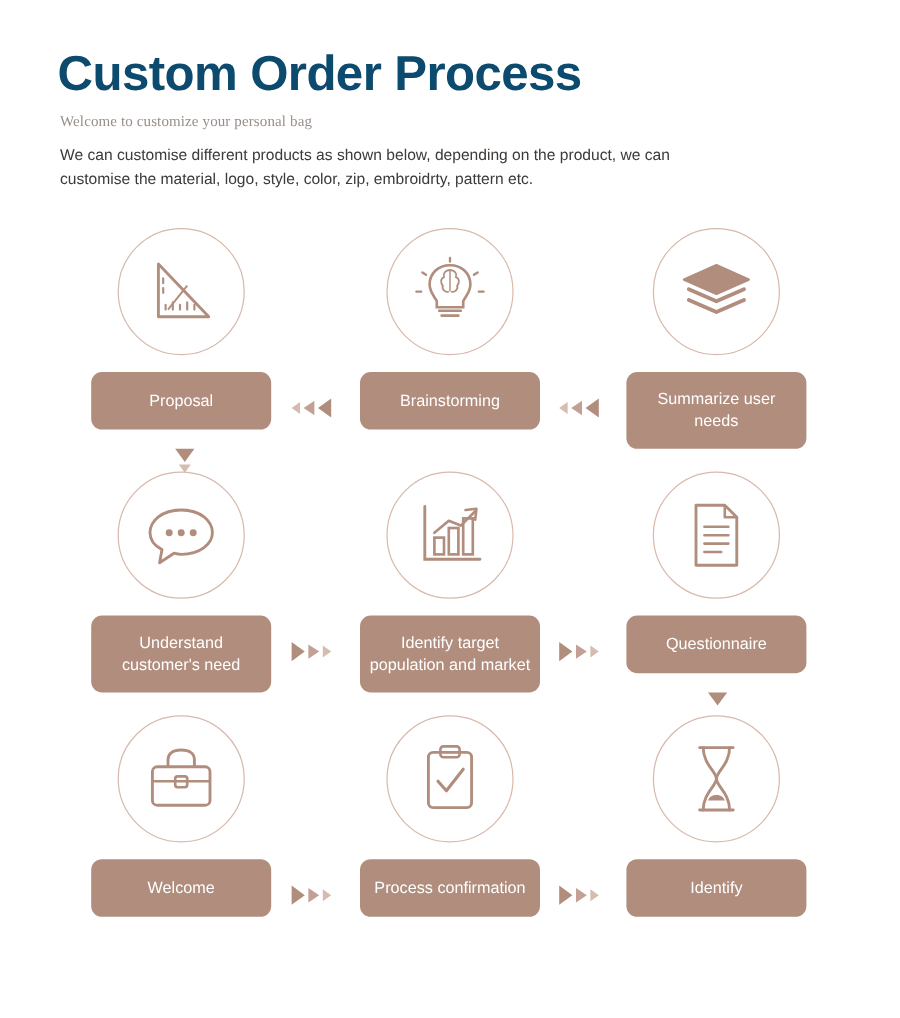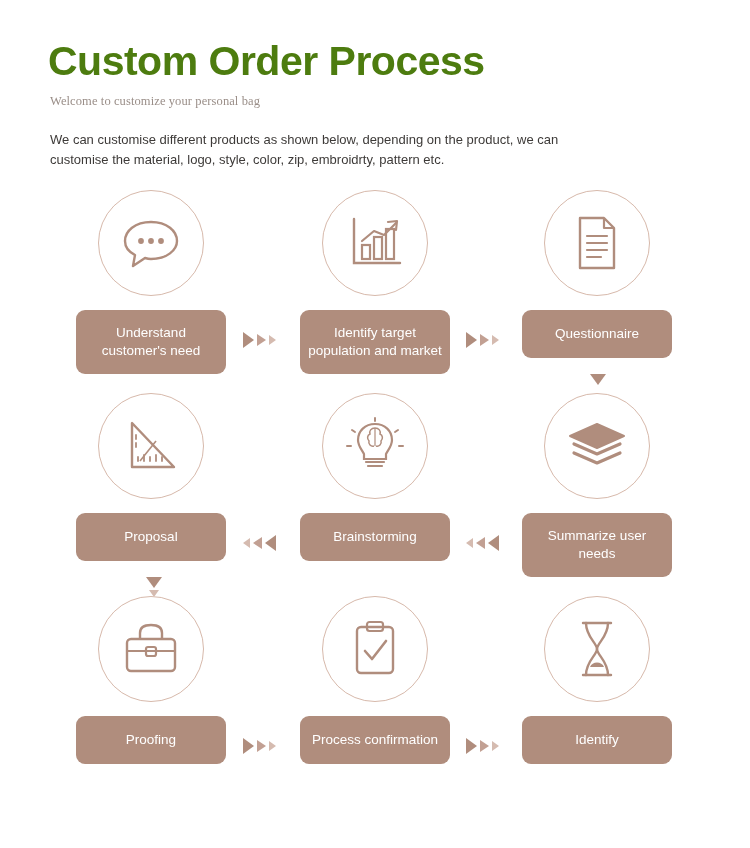--- a/index.html
+++ b/index.html
@@ -27,36 +27,36 @@
   .header {
     position: absolute;
     left: 48px;
     top: 38px;
     width: 660px;
   }
   .title {
     font-size: 41px;
     font-weight: bold;
     letter-spacing: -0.5px;
-    color: #4d7c0f;
+    color: #0c4a6e;
     margin: 0;
     line-height: 1.15;
   }
   .subtitle {
     font-size: 12.5px;
     color: #9a8e88;
     margin: 9px 0 0 2px;
     letter-spacing: 0.1px;
     font-family: Liberation Serif, serif;
   }
   .intro {
     font-size: 13px;
     color: #3d3a38;
     line-height: 1.55;
-    margin: 21px 0 0 2px;
+    margin: 10px 0 0 2px;
     max-width: 540px;
   }
 
   
   .grid {
     position: absolute;
     left: 0;
     top: 190px;
     width: 750px;
   }
@@ -164,20 +164,82 @@
     <div class="intro">We can customise different products as shown below, depending on the product, we can customise the material, logo, style, color, zip, embroidrty, pattern etc.</div>
   </div>
 
   <div class="grid">
 
     <div class="row">
 
       <div class="cell c0">
         <div class="circle">
           <span>
+            <svg width="58" height="58" viewBox="0 0 58 58">
+              <path d="M10 6 L10 50 L52 50 Z" fill="none" stroke="#b08d7d" stroke-width="2.4" stroke-linejoin="round"></path>
+              <path d="M16 40 L16 44 M22 38 L22 44 M28 40 L28 44 M34 38 L34 44 M40 40 L40 44" stroke="#b08d7d" stroke-width="1.8" stroke-linecap="round"></path>
+              <path d="M14 18 L14 22 M14 26 L14 30" stroke="#b08d7d" stroke-width="1.8" stroke-linecap="round"></path>
+              <path d="M18 44 L34 24" stroke="#b08d7d" stroke-width="1.6"></path>
+            </svg>
+          </span>
+        </div>
+        <div class="label">Proposal</div>
+      </div>
+
+      <div class="arrow-h a1">
+        <span class="tri-l s"></span>
+        <span class="tri-l m"></span>
+        <span class="tri-l"></span>
+      </div>
+
+      <div class="cell c1">
+        <div class="circle">
+          <span>
+            <svg width="62" height="60" viewBox="0 0 62 60">
+              <path d="M31 8 C21 8 14 15 14 24 C14 30 18 34 20 38 L20 43 L42 43 L42 38 C44 34 48 30 48 24 C48 15 41 8 31 8 Z" fill="none" stroke="#b08d7d" stroke-width="2.2"></path>
+              <path d="M22 46 H40 M24 50 H38" stroke="#b08d7d" stroke-width="2.2" stroke-linecap="round"></path>
+              <path d="M31 12 C27 12 25 15 26 18 C23 19 23 23 25 25 C24 28 27 31 30 30 M31 12 C35 12 37 15 36 18 C39 19 39 23 37 25 C38 28 35 31 32 30" fill="none" stroke="#b08d7d" stroke-width="1.5"></path>
+              <path d="M31 12 L31 30" stroke="#b08d7d" stroke-width="1.2"></path>
+              <path d="M31 2 L31 5 M8 14 L11 16 M54 14 L51 16 M3 30 L7 30 M59 30 L55 30" stroke="#b08d7d" stroke-width="2" stroke-linecap="round"></path>
+            </svg>
+          </span>
+        </div>
+        <div class="label">Brainstorming</div>
+      </div>
+
+      <div class="arrow-h a2">
+        <span class="tri-l s"></span>
+        <span class="tri-l m"></span>
+        <span class="tri-l"></span>
+      </div>
+
+      <div class="cell c2">
+        <div class="circle">
+          <span>
+            <svg width="62" height="52" viewBox="0 0 62 52">
+              <path d="M31 4 L58 16 L31 28 L4 16 Z" fill="#b08d7d" stroke="#b08d7d" stroke-width="2" stroke-linejoin="round"></path>
+              <path d="M8 24 L31 34 L54 24" fill="none" stroke="#b08d7d" stroke-width="3.2" stroke-linejoin="round" stroke-linecap="round"></path>
+              <path d="M8 33 L31 43 L54 33" fill="none" stroke="#b08d7d" stroke-width="3.2" stroke-linejoin="round" stroke-linecap="round"></path>
+            </svg>
+          </span>
+        </div>
+        <div class="label tall">Summarize user needs</div>
+      </div>
+
+      <div class="arrow-v down-left">
+        <span class="tri-d"></span>
+        <span class="tri-d s"></span>
+      </div>
+    </div>
+
+    <div class="row">
+
+      <div class="cell c0">
+        <div class="circle">
+          <span>
             <svg width="60" height="54" viewBox="0 0 60 54">
               <path d="M30 6 C14 6 4 15 4 25 C4 31 8 36 14 39 L12 50 L24 42 C26 42.6 28 43 30 43 C46 43 56 34 56 25 C56 15 46 6 30 6 Z" fill="none" stroke="#b08d7d" stroke-width="2.4" stroke-linejoin="round"></path>
               <circle cx="20" cy="25" r="2.9" fill="#b08d7d"></circle>
               <circle cx="30" cy="25" r="2.9" fill="#b08d7d"></circle>
               <circle cx="40" cy="25" r="2.9" fill="#b08d7d"></circle>
             </svg>
           </span>
         </div>
         <div class="label tall">Understand customer's need</div>
       </div>
@@ -226,91 +288,29 @@
       <div class="arrow-v down-right">
         <span class="tri-d"></span>
       </div>
     </div>
 
     <div class="row">
 
       <div class="cell c0">
         <div class="circle">
           <span>
-            <svg width="58" height="58" viewBox="0 0 58 58">
-              <path d="M10 6 L10 50 L52 50 Z" fill="none" stroke="#b08d7d" stroke-width="2.4" stroke-linejoin="round"></path>
-              <path d="M16 40 L16 44 M22 38 L22 44 M28 40 L28 44 M34 38 L34 44 M40 40 L40 44" stroke="#b08d7d" stroke-width="1.8" stroke-linecap="round"></path>
-              <path d="M14 18 L14 22 M14 26 L14 30" stroke="#b08d7d" stroke-width="1.8" stroke-linecap="round"></path>
-              <path d="M18 44 L34 24" stroke="#b08d7d" stroke-width="1.6"></path>
-            </svg>
-          </span>
-        </div>
-        <div class="label">Proposal</div>
-      </div>
-
-      <div class="arrow-h a1">
-        <span class="tri-l s"></span>
-        <span class="tri-l m"></span>
-        <span class="tri-l"></span>
-      </div>
-
-      <div class="cell c1">
-        <div class="circle">
-          <span>
-            <svg width="62" height="60" viewBox="0 0 62 60">
-              <path d="M31 8 C21 8 14 15 14 24 C14 30 18 34 20 38 L20 43 L42 43 L42 38 C44 34 48 30 48 24 C48 15 41 8 31 8 Z" fill="none" stroke="#b08d7d" stroke-width="2.2"></path>
-              <path d="M22 46 H40 M24 50 H38" stroke="#b08d7d" stroke-width="2.2" stroke-linecap="round"></path>
-              <path d="M31 12 C27 12 25 15 26 18 C23 19 23 23 25 25 C24 28 27 31 30 30 M31 12 C35 12 37 15 36 18 C39 19 39 23 37 25 C38 28 35 31 32 30" fill="none" stroke="#b08d7d" stroke-width="1.5"></path>
-              <path d="M31 12 L31 30" stroke="#b08d7d" stroke-width="1.2"></path>
-              <path d="M31 2 L31 5 M8 14 L11 16 M54 14 L51 16 M3 30 L7 30 M59 30 L55 30" stroke="#b08d7d" stroke-width="2" stroke-linecap="round"></path>
-            </svg>
-          </span>
-        </div>
-        <div class="label">Brainstorming</div>
-      </div>
-
-      <div class="arrow-h a2">
-        <span class="tri-l s"></span>
-        <span class="tri-l m"></span>
-        <span class="tri-l"></span>
-      </div>
-
-      <div class="cell c2">
-        <div class="circle">
-          <span>
-            <svg width="62" height="52" viewBox="0 0 62 52">
-              <path d="M31 4 L58 16 L31 28 L4 16 Z" fill="#b08d7d" stroke="#b08d7d" stroke-width="2" stroke-linejoin="round"></path>
-              <path d="M8 24 L31 34 L54 24" fill="none" stroke="#b08d7d" stroke-width="3.2" stroke-linejoin="round" stroke-linecap="round"></path>
-              <path d="M8 33 L31 43 L54 33" fill="none" stroke="#b08d7d" stroke-width="3.2" stroke-linejoin="round" stroke-linecap="round"></path>
-            </svg>
-          </span>
-        </div>
-        <div class="label tall">Summarize user needs</div>
-      </div>
-
-      <div class="arrow-v down-left">
-        <span class="tri-d"></span>
-        <span class="tri-d s"></span>
-      </div>
-    </div>
-
-    <div class="row">
-
-      <div class="cell c0">
-        <div class="circle">
-          <span>
             <svg width="60" height="56" viewBox="0 0 60 56">
               <rect x="6" y="18" width="48" height="32" rx="4" fill="none" stroke="#b08d7d" stroke-width="2.4"></rect>
               <path d="M19 18 L19 12 C19 7 23 4 30 4 C37 4 41 7 41 12 L41 18" fill="none" stroke="#b08d7d" stroke-width="2.4"></path>
               <path d="M6 30 H54" stroke="#b08d7d" stroke-width="2.2"></path>
               <rect x="25" y="26" width="10" height="9" rx="2" fill="none" stroke="#b08d7d" stroke-width="2.2"></rect>
             </svg>
           </span>
         </div>
-        <div class="label">Proofing</div>
+        <div class="label">Welcome</div>
       </div>
 
       <div class="arrow-h a1">
         <span class="tri-r"></span>
         <span class="tri-r m"></span>
         <span class="tri-r s"></span>
       </div>
 
       <div class="cell c1">
         <div class="circle">

